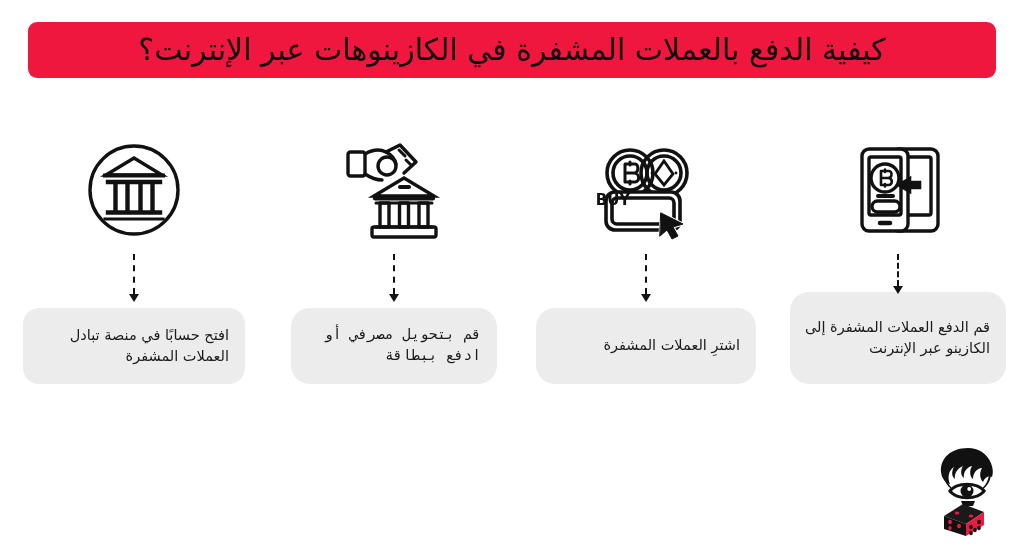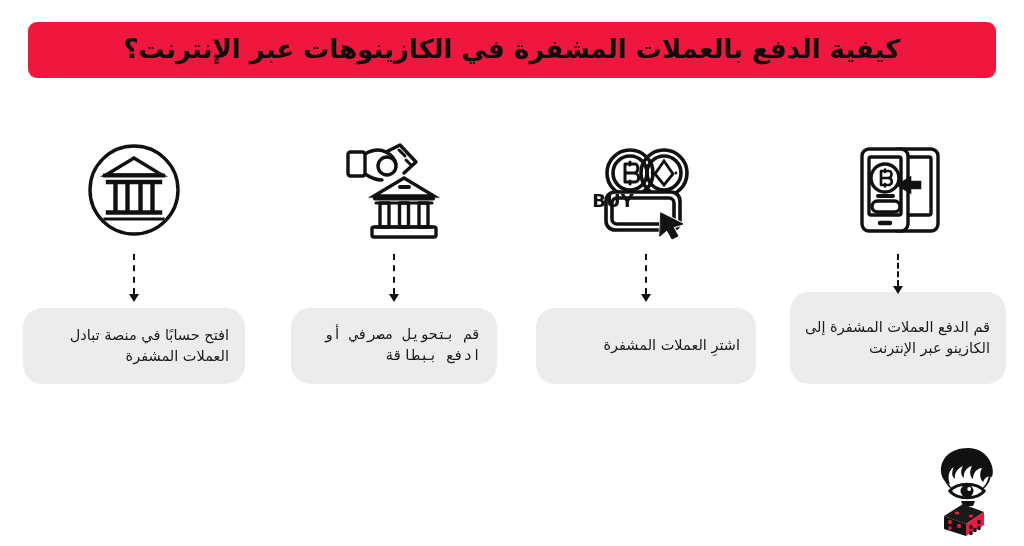--- a/index.html
+++ b/index.html
@@ -27,22 +27,22 @@
     display: flex;
     align-items: center;
     justify-content: center;
     box-sizing: border-box;
     padding: 0 18px;
   }
   #title-text {
     direction: rtl;
     unicode-bidi: embed;
     color: #0d0d0d;
-    font-size: 26px;
-    font-weight: 700;
+    font-size: 30px;
+    font-weight: 400;
     line-height: 1.05;
     white-space: nowrap;
     letter-spacing: 0px;
   }
 
   
   #steps {
     position: absolute;
     left: 0;
     top: 108px;
@@ -111,21 +111,21 @@
   }
   .card-text {
     direction: rtl;
     unicode-bidi: embed;
     text-align: right;
     color: #1a1a1a;
     font-size: 14.5px;
     line-height: 1.45;
     font-weight: 400;
   }
-  .card-1 { width: 222px; height: 76px; padding: 0 16px 0 14px; }
+  .card-1 { width: 222px; height: 76px; padding: 0 16px 0 14px; border-radius: 16px; }
   .card-2 { width: 206px; height: 76px; padding: 0 16px 0 14px; font-family: Liberation Mono, monospace; }
   .card-3 { width: 220px; height: 76px; padding: 0 16px 0 14px; }
   .card-4 { width: 216px; height: 92px; padding: 0 16px 0 14px; margin-top: -8px; }
 
   .step-4 .connector { height: 46px; }
   .step-4 .connector .dash { height: 32px; }
   .step-4 .connector .head { top: 32px; }
 
   
   #brand-logo {
@@ -224,21 +224,21 @@
           <circle cx="58" cy="33" r="1.4" fill="#111111" stroke="none"></circle>
           <circle cx="82" cy="33" r="1.4" fill="#111111" stroke="none"></circle>
 
           <rect x="12" y="52" width="74" height="38" rx="9" fill="#ffffff"></rect>
           <rect x="18" y="58" width="62" height="26" rx="5"></rect>
 
           <path d="M67 73 L89 84 L79 87 L84 96 L78 99 L73 90 L66 96 Z" fill="#111111" stroke="#ffffff" stroke-width="3"></path>
           <path d="M67 73 L89 84 L79 87 L84 96 L78 99 L73 90 L66 96 Z" fill="#111111" stroke="#111111" stroke-width="1"></path>
         </svg>
       </span>
-      <span style="position:absolute; margin-left:-66px; margin-top:20px; font-size:18px; font-weight:700; color:#111;">BUY</span>
+      <span style="position:absolute; margin-left:-66px; margin-top:20px; font-size:15px; font-weight:700; color:#111;">BUY</span>
     </div>
     <div class="connector">
       <div class="dash"></div>
       <div class="head"></div>
     </div>
     <div class="card card-3">
       <div class="card-text">اشترِ العملات المشفرة</div>
     </div>
   </div>
 

